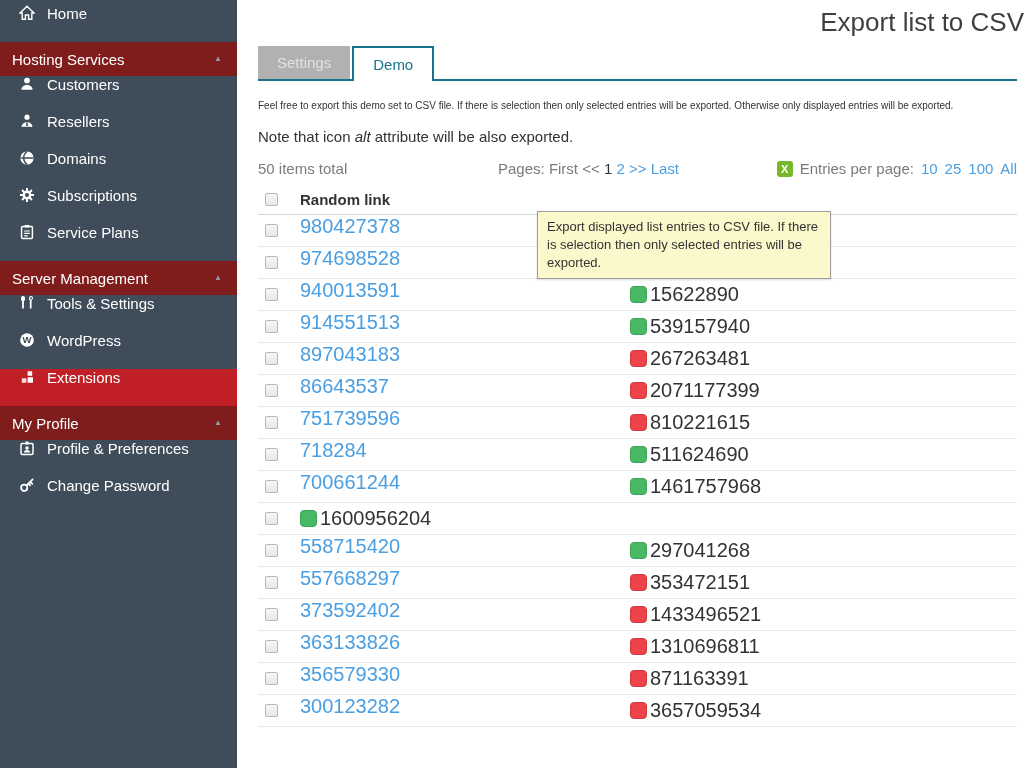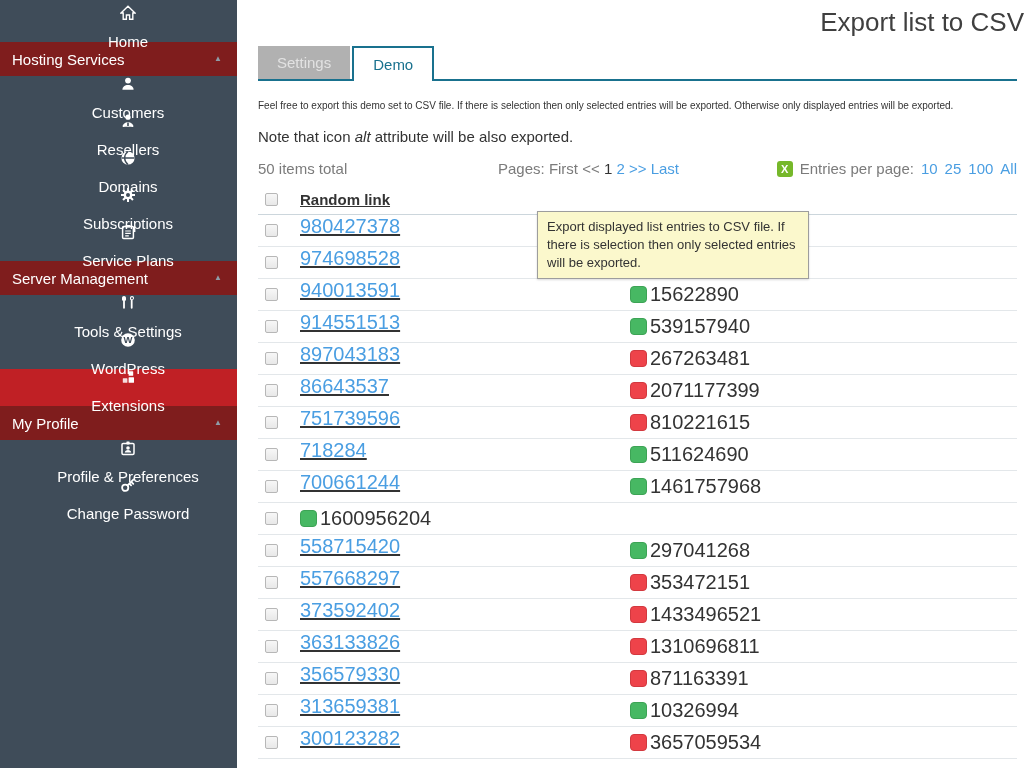--- a/index.html
+++ b/index.html
@@ -2,22 +2,22 @@
 <html><head>
 <meta charset="utf-8">
 <style>
   * { box-sizing: border-box; margin: 0; padding: 0; }
   html, body { width: 1024px; height: 768px; overflow: hidden; background: #fff;
     font-family: "Liberation Sans", "DejaVu Sans", sans-serif; }
 
   
   .sidebar { position: absolute; left: 0; top: 0; width: 237px; height: 768px;
     background: #3f4c59; padding-top: 5px; }
-  .side-item { display: flex; align-items: center; height: 37px; padding-left: 19px;
-    gap: 12px; font-size: 15px; color: #fff; cursor: pointer; flex-direction: column; }
+  .side-item { display: flex; height: 37px; padding-left: 19px;
+    gap: 12px; font-size: 15px; color: #fff; cursor: pointer; }
   .side-item .sicon { width: 16px; height: 16px; flex: 0 0 16px; display: inline-flex; }
   .side-section { height: 34px; display: flex; align-items: center; justify-content: space-between;
     background: #7f1d1d; padding: 0 15px 0 12px; font-size: 15px; color: #fff; cursor: pointer; }
   .side-section .caret { font-size: 8px; color: #8f9ca7; line-height: 1; }
   .side-item.active { background: #c02025; }
 
   
   .main { position: relative; margin-left: 237px; height: 768px; padding: 0 0 0 21px; }
   .page-title { margin-top: 6px; font-size: 26px; line-height: 32px; font-weight: 400; color: #3f3f3f; text-align: right; }
 
@@ -41,30 +41,30 @@
   .excel-icon { width: 16px; height: 16px; background: #76b82a; border-radius: 3px; color: #fff;
     font-weight: bold; font-size: 11px; line-height: 16px; text-align: center; display: inline-block;
     cursor: pointer; }
 
   .table { width: 759px; margin-top: 8px; }
   .thead { display: flex; align-items: center; height: 30px; border-bottom: 1px solid #ccd6dc;
     font-size: 15px; font-weight: 700; color: #333; }
   .trow { display: flex; height: 32px; border-bottom: 1px solid #e3e7ea;
     font-size: 20px; color: #333; }
   .cell-check { width: 42px; padding-left: 7px; display: flex; align-items: center; }
-  .cell-link { width: 330px; text-decoration: underline; }
+  .cell-link { width: 330px; }
   .cell-val { display: flex; align-items: center; gap: 3px; }
   .checkbox { width: 13px; height: 13px; border: 1px solid #b7b7b7; border-radius: 2px;
     background: linear-gradient(#f7f7f7, #e8e8e8); display: inline-block; cursor: pointer; }
   a.rlink { color: #4a9ee2; text-decoration: none; cursor: pointer; }
   .status-icon { width: 17px; height: 17px; border-radius: 4px; display: inline-block; }
   .status-icon.ic-red { background: #ee434a; border: 1px solid #d2393f; }
   .status-icon.ic-green { background: #47b863; border: 1px solid #3da355; }
 
-  .tooltip { position: absolute; left: 300px; top: 205px; width: 272px; background: #fbf8cc;
+  .tooltip { position: absolute; left: 300px; top: 205px; width: 294px; background: #fbf8cc;
     border: 1px solid #9d9d9d; box-shadow: 0 1px 2px rgba(0,0,0,.15); padding: 6px 9px;
     font-size: 13px; line-height: 18px; color: #333; z-index: 5; }
 </style>
 </head>
 <body>
 
 <div class="sidebar">
   <div class="side-item">
     <span class="sicon">
       <svg viewBox="0 0 16 16" width="16" height="16">
@@ -381,30 +381,20 @@
     <span class="cell-link"><a class="rlink">356579330</a></span>
     <span class="cell-val">
       <span class="status-icon ic-red"></span>
       <span>871163391</span>
     </span>
   </div>
         <div class="trow">
     <span class="cell-check">
             <span class="checkbox"></span>
           </span>
-    <span class="cell-link"><a class="rlink">313659381</a></span>
-    <span class="cell-val">
-      <span class="status-icon ic-green"></span>
-      <span>10326994</span>
-    </span>
-  </div>
-        <div class="trow">
-    <span class="cell-check">
-            <span class="checkbox"></span>
-          </span>
     <span class="cell-link"><a class="rlink">300123282</a></span>
     <span class="cell-val">
       <span class="status-icon ic-red"></span>
       <span>3657059534</span>
     </span>
   </div>
       </div>
   </div>
 
   <div class="tooltip">Export displayed list entries to CSV file. If there is selection then only selected entries will be exported.</div>

